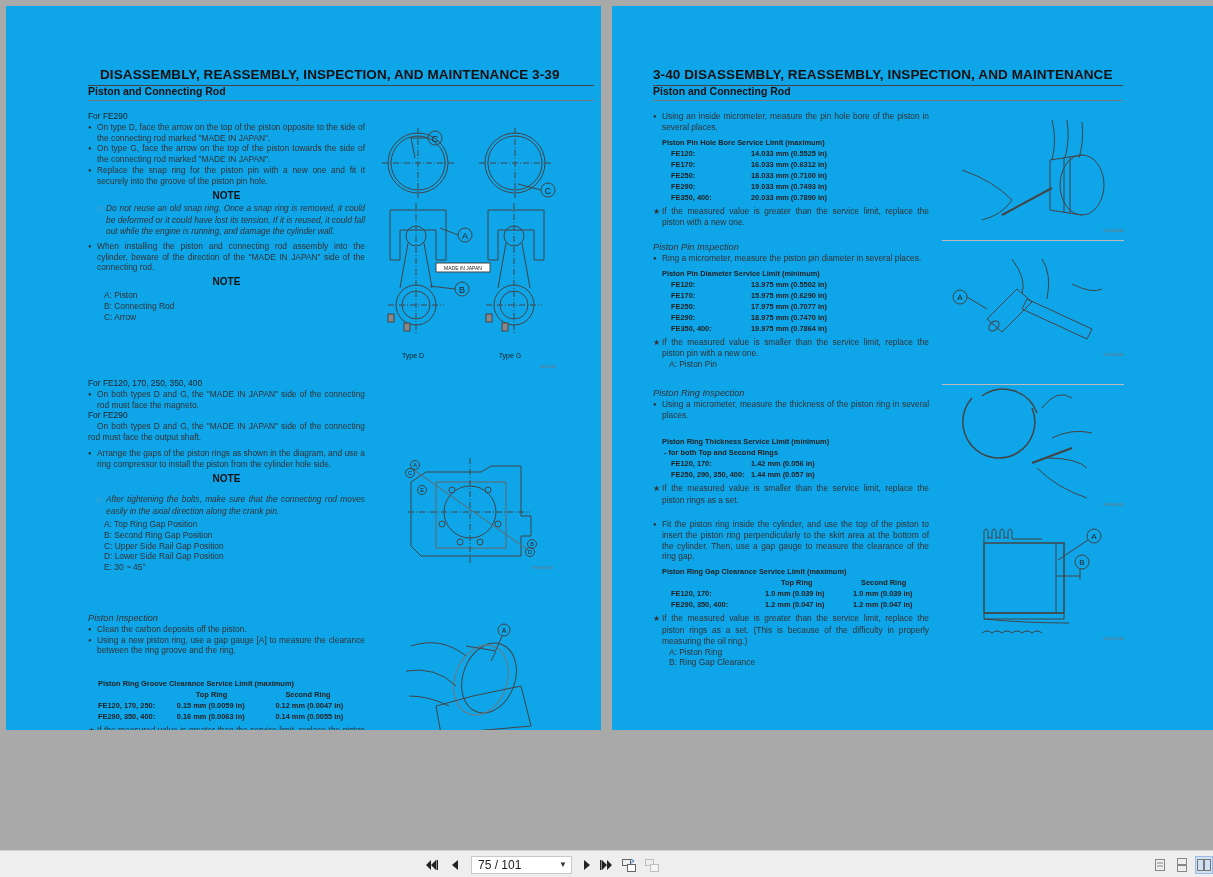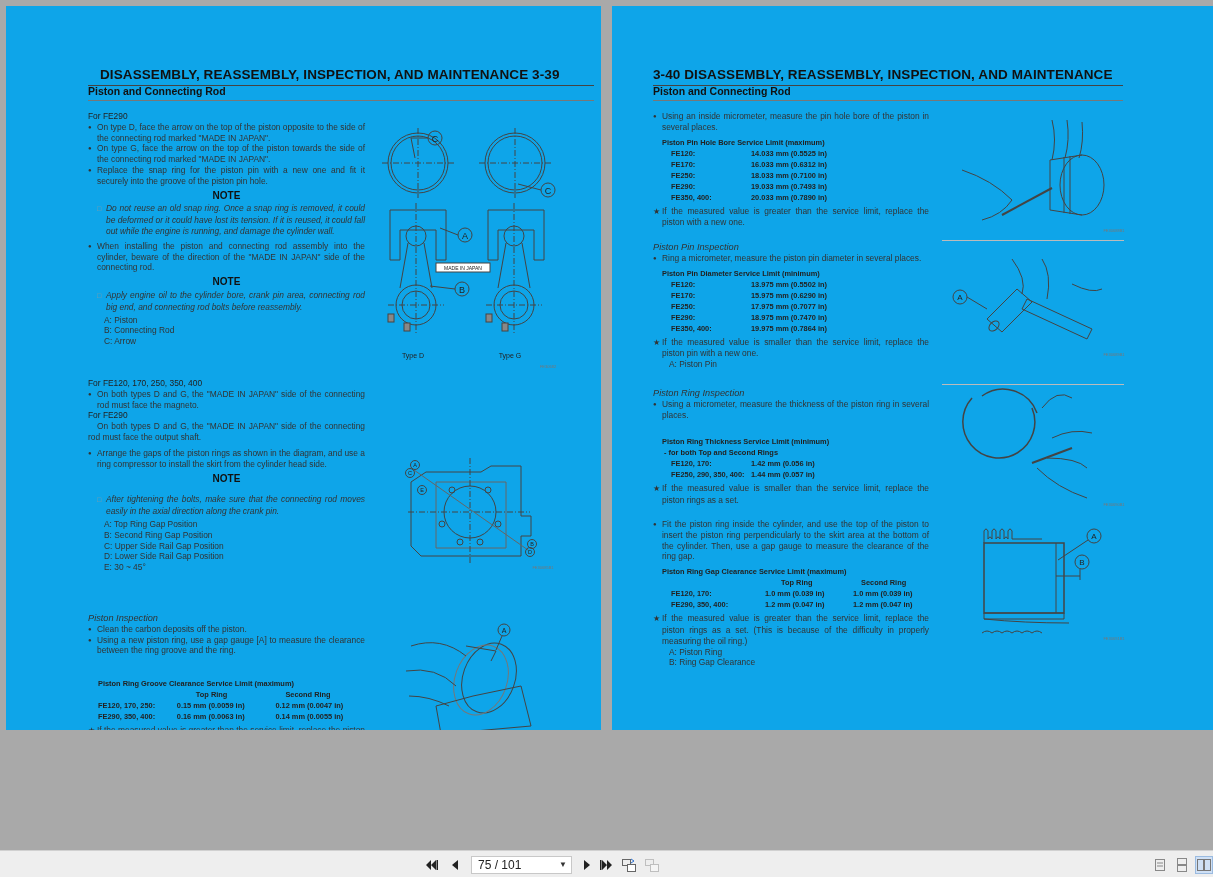--- a/index.html
+++ b/index.html
@@ -47,21 +47,20 @@
 
     <div class="txt" style="left:82px;top:105px;width:277px">
       <div class="b">For FE290</div>
       <div class="bul">On type D, face the arrow on the top of the piston opposite to the side of the connecting rod marked "MADE IN JAPAN".</div>
       <div class="bul">On type G, face the arrow on the top of the piston towards the side of the connecting rod marked "MADE IN JAPAN".</div>
       <div class="bul">Replace the snap ring for the piston pin with a new one and fit it securely into the groove of the piston pin hole.</div>
       <div class="note-h" style="margin-top:4px">NOTE</div>
       <div class="nbox" style="margin-top:2px">Do not reuse an old snap ring.  Once a snap ring is removed, it could be deformed or it could have lost its tension.  If it is reused, it could fall out while the engine is running, and damage the cylinder wall.</div>
       <div class="bul" style="margin-top:4px">When installing the piston and connecting rod assembly into the cylinder, beware of the direction of the "MADE IN JAPAN" side of the connecting rod.</div>
       <div class="note-h" style="margin-top:4px">NOTE</div>
-      <div class="nbox" style="margin-top:2px">Apply engine oil to the cylinder bore, crank pin area, connecting rod big end, and connecting rod bolts before reassembly.</div>
       <div class="lbl" style="margin-top:2px">A: Piston</div>
       <div class="lbl">B: Connecting Rod</div>
       <div class="lbl">C: Arrow</div>
     </div>
 
     <div class="fig" style="left:372px;top:112px;width:185px;height:250px">
       <svg width="185" height="250" viewBox="0 0 185 250">
         <g fill="none" stroke="#444" stroke-width="1">
           <circle cx="40" cy="45" r="30"></circle>
             <circle cx="40" cy="45" r="27"></circle>
@@ -114,21 +113,21 @@
     </div>
 
     <div class="txt" style="left:82px;top:372px;width:277px">
       <div class="b">For FE120, 170, 250, 350, 400</div>
       <div class="bul">On both types D and G, the "MADE IN JAPAN" side of the connecting rod must face the magneto.</div>
       <div class="b">For FE290</div>
       <div style="text-indent:9px;text-align:justify">On both types D and G, the "MADE IN JAPAN" side of the connecting rod must face the output shaft.</div>
     </div>
 
     <div class="txt" style="left:82px;top:442px;width:277px">
-      <div class="bul">Arrange the gaps of the piston rings as shown in the diagram, and use a ring compressor to install the skirt from the cylinder head side.</div>
+      <div class="bul">Arrange the gaps of the piston rings as shown in the diagram, and use a ring compressor to install the piston from the cylinder hole side.</div>
       <div class="note-h" style="margin-top:4px">NOTE</div>
       <div class="nbox" style="margin-top:10px">After tightening the bolts, make sure that the connecting rod moves easily in the axial direction along the crank pin.</div>
       <div class="lbl" style="margin-top:2px">A: Top Ring Gap Position</div>
       <div class="lbl">B: Second Ring Gap Position</div>
       <div class="lbl">C: Upper Side Rail Gap Position</div>
       <div class="lbl">D: Lower Side Rail Gap Position</div>
       <div class="lbl">E: 30 ~ 45°</div>
     </div>
 
     <div class="fig" style="left:392px;top:448px;width:160px;height:120px">

